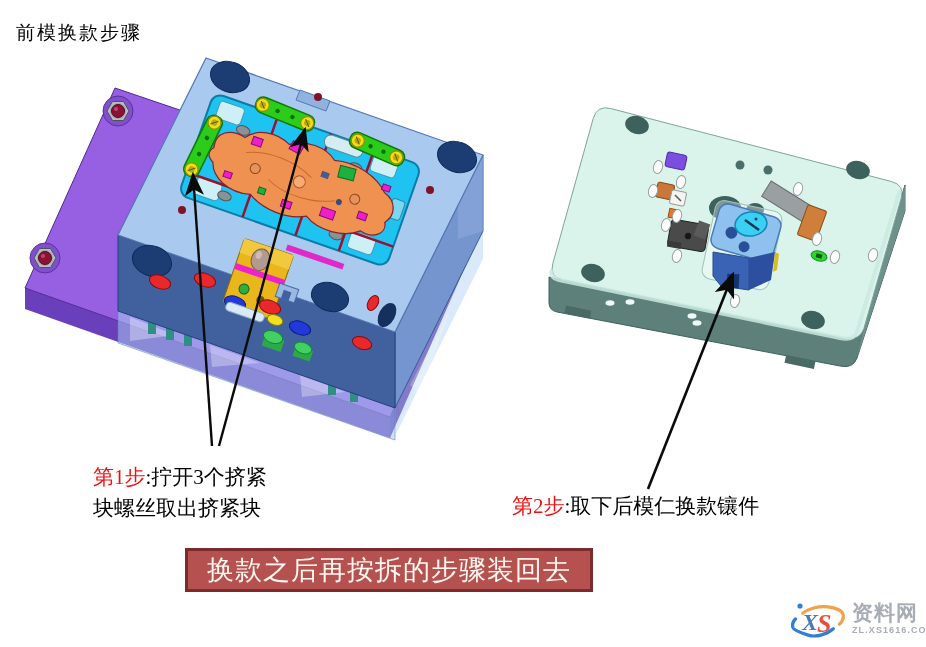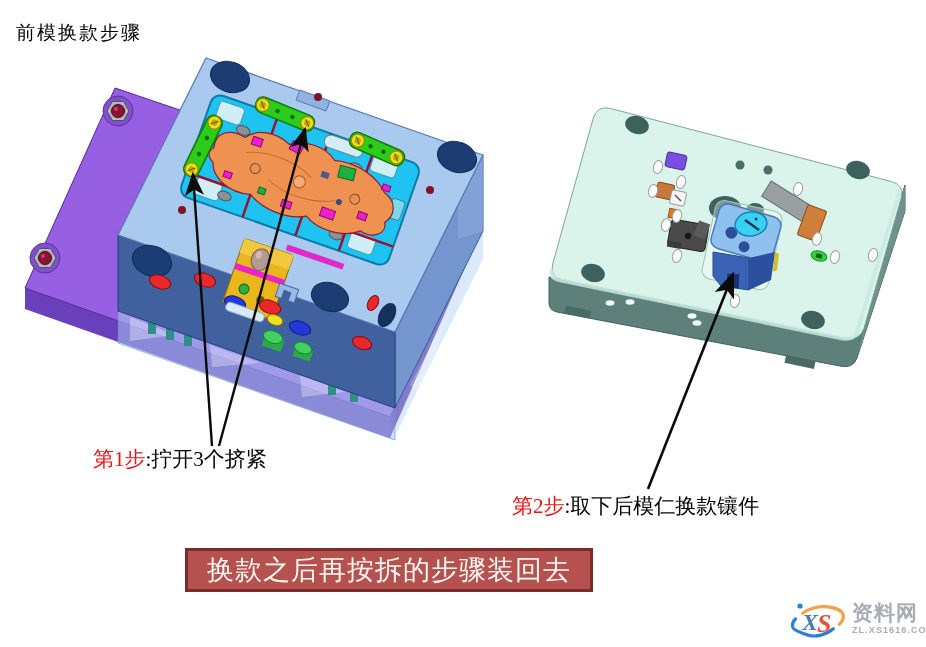--- a/index.html
+++ b/index.html
@@ -11,21 +11,21 @@
   .abs{position:absolute;}
   #page-title{
     left:16px;top:20px;font-size:19px;color:#000;letter-spacing:2px;
     font-family:Liberation Serif, serif;
   }
   .step-caption{
     color:#000;font-size:21px;line-height:31px;
     font-family:"Liberation Serif","DejaVu Serif",serif;
   }
   .step-prefix{color:var(--step_red);}
-  #step1-caption{left:93px;top:444px;}
+  #step1-caption{left:93px;top:462px;}
   #step2-caption{left:512px;top:491px;text-align:center;}
   #banner{
     left:185px;top:548px;width:402px;height:38px;
     background:var(--banner_bg);
     border:3px solid var(--banner_border);
     color:var(--banner_text);
     font-size:27px;line-height:38px;text-align:center;letter-spacing:1px;
     font-family:Liberation Serif, serif;
   }
   #watermark{left:790px;top:599px;width:134px;height:46px;}
@@ -344,20 +344,21 @@
       <path d="M0,0 L10,4 L0,8 L2.5,4 Z" fill="#0a0a0a"></path>
     </marker>
   </defs>
   <line x1="212" y1="446" x2="193" y2="174" stroke="#0a0a0a" stroke-width="2.4" marker-end="url(#ah)"></line>
   <line x1="219" y1="446" x2="305" y2="129" stroke="#0a0a0a" stroke-width="2.4" marker-end="url(#ah)"></line>
   <line x1="648" y1="489" x2="733" y2="274" stroke="#0a0a0a" stroke-width="2.6" marker-end="url(#ah)"></line>
 </svg>
 
 <div id="step1-caption" class="abs step-caption">
   <span class="step-prefix">第1步</span><span>:拧开3个挤紧</span><br>
+  <span>块螺丝取出挤紧块</span>
 </div>
 
 <div id="step2-caption" class="abs step-caption">
   <span class="step-prefix">第2步</span><span>:取下后模仁换款镶件</span>
 </div>
 
 <div id="banner" class="abs">换款之后再按拆的步骤装回去</div>
 
 <div id="watermark" class="abs">
   <svg width="60" height="46" viewBox="0 0 60 46">

